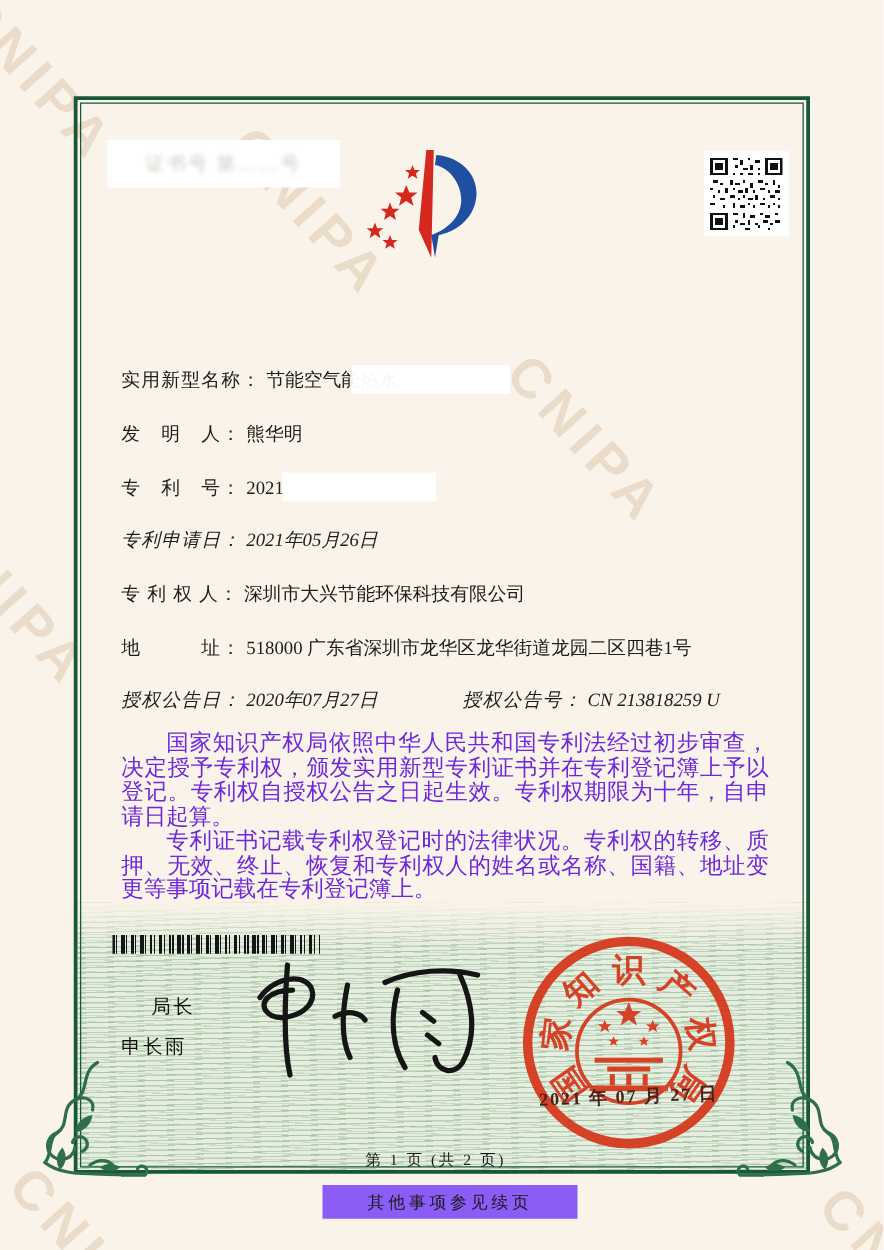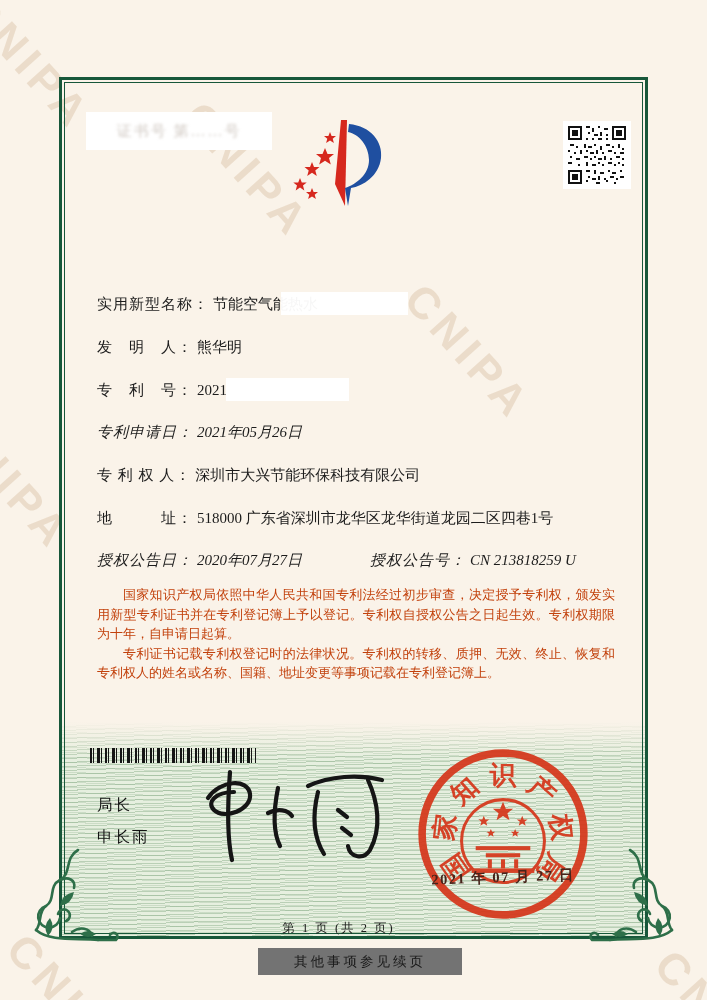--- a/index.html
+++ b/index.html
@@ -35,39 +35,39 @@
   .title{left:59px;top:212px;width:589px;text-align:center;font-size:31px;font-weight:bold;
       letter-spacing:9px;color:#141414;z-index:4;}
 
   .row{left:97px;width:520px;font-size:15px;color:#1c1c1c;z-index:4;white-space:nowrap;}
   .row .lbl{letter-spacing:1px;}
   .row .val{margin-left:4px;}
   .grp2{position:absolute;left:273px;top:0;white-space:nowrap;}
 
   .redact{background:rgba(255,255,255,0.96);z-index:5;}
 
-  .paras{left:97px;top:585px;width:518px;z-index:4;font-size:13px;line-height:19.5px;color:#c2410c;}
+  .paras{left:97px;top:585px;width:518px;z-index:4;font-size:18px;line-height:19.5px;color:#6d28d9;}
   .paras p{margin:0;text-indent:2em;text-align:justify;}
 
   .barcode{left:90px;top:748px;width:166px;height:15px;z-index:4;
       background-image:repeating-linear-gradient(90deg,
         #151515 0 2px,transparent 2px 3px,
         #151515 3px 4px,transparent 4px 7px,
         #151515 7px 10px,transparent 10px 11px,
         #151515 11px 12px,transparent 12px 15px);}
 
   .signer{left:97px;z-index:4;font-size:15.5px;color:#111;letter-spacing:2px;}
 
   .seal-date{left:408px;top:868px;width:190px;text-align:center;z-index:6;
       font-size:14.5px;font-weight:bold;color:#47241b;letter-spacing:1.5px;
       transform:rotate(-2deg);white-space:nowrap;}
 
-  .page-info{left:44px;top:920px;width:589px;text-align:center;font-size:12.5px;color:#1a1a1a;z-index:4;letter-spacing:2px;}
-
-  .cont-band{left:258px;top:948px;width:204px;height:27px;background:#737373;z-index:4;
+  .page-info{left:54px;top:920px;width:589px;text-align:center;font-size:12.5px;color:#1a1a1a;z-index:4;letter-spacing:2px;}
+
+  .cont-band{left:258px;top:948px;width:204px;height:27px;background:#8b5cf6;z-index:4;
       display:flex;align-items:center;justify-content:center;}
   .cont-note{font-size:13.5px;color:#1a1a1a;letter-spacing:3px;}
 
   .qr-pad{left:563px;top:121px;width:68px;height:68px;background:#fff;z-index:4;
       display:flex;align-items:center;justify-content:center;}
 
   svg text{font-family:"Liberation Serif","DejaVu Serif",serif;}
 </style>
 </head>
 <body>
@@ -160,21 +160,21 @@
     </span>
   </div>
 
   <div class="abs paras">
     <p>国家知识产权局依照中华人民共和国专利法经过初步审查，决定授予专利权，颁发实用新型专利证书并在专利登记簿上予以登记。专利权自授权公告之日起生效。专利权期限为十年，自申请日起算。</p>
     <p>专利证书记载专利权登记时的法律状况。专利权的转移、质押、无效、终止、恢复和专利权人的姓名或名称、国籍、地址变更等事项记载在专利登记簿上。</p>
   </div>
 
   <div class="abs barcode"></div>
 
-  <div class="abs signer" style="top:795px;">局长</div>
+  <div class="abs signer" style="top:795px;margin-left:24px;">局长</div>
   <div class="abs signer" style="top:827px;">申长雨</div>
 
   <svg class="abs z4" style="left:190px;top:758px;" width="210" height="112" viewBox="0 0 210 112">
     <g fill="none" stroke="#151515" stroke-width="4.2" stroke-linecap="round" stroke-linejoin="round">
       <path d="M18,40 C30,22 58,20 60,36 C62,52 34,62 24,52 C16,44 26,34 44,34"></path>
       <path d="M40,14 C38,40 36,75 42,102"></path>
       <path d="M88,30 C84,50 82,72 90,88"></path>
       <path d="M78,55 C88,50 98,52 102,58"></path>
       <path d="M118,28 C140,18 168,16 192,22"></path>
       <path d="M128,34 C122,58 124,80 134,96"></path>

